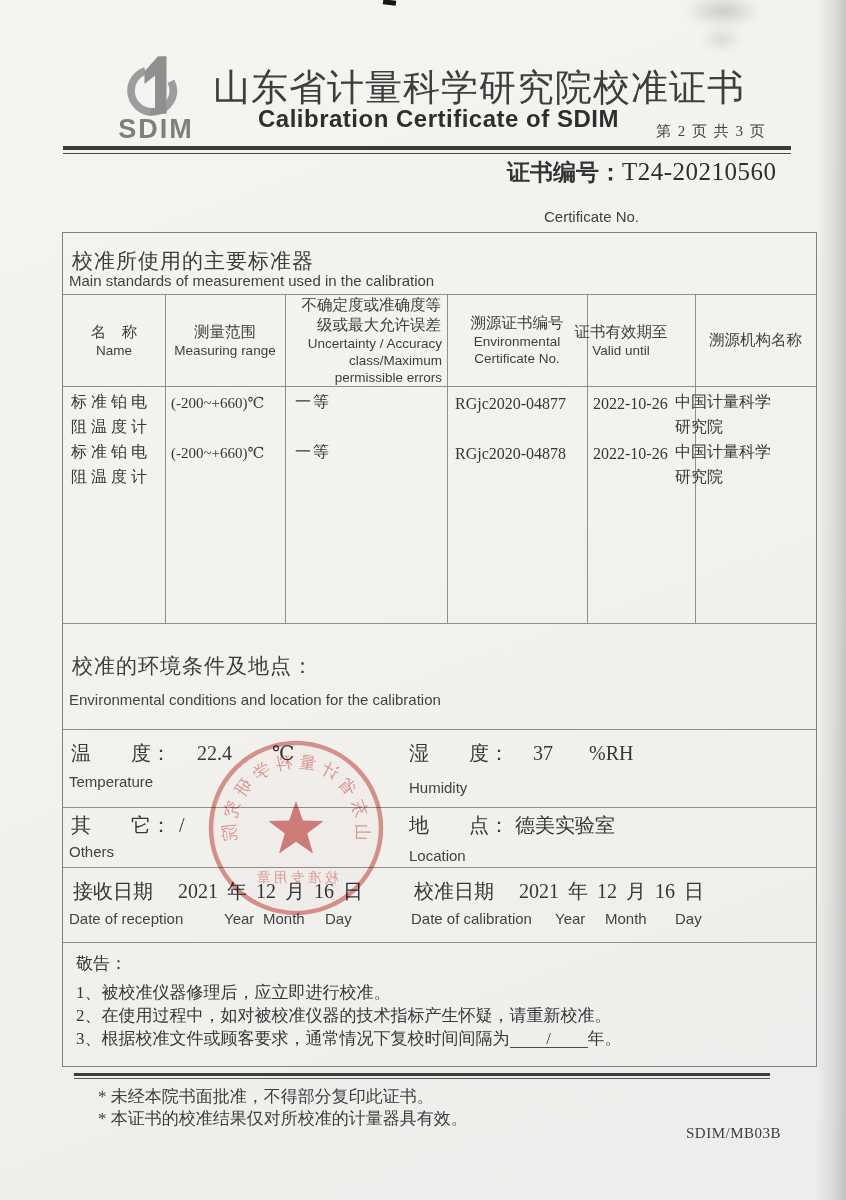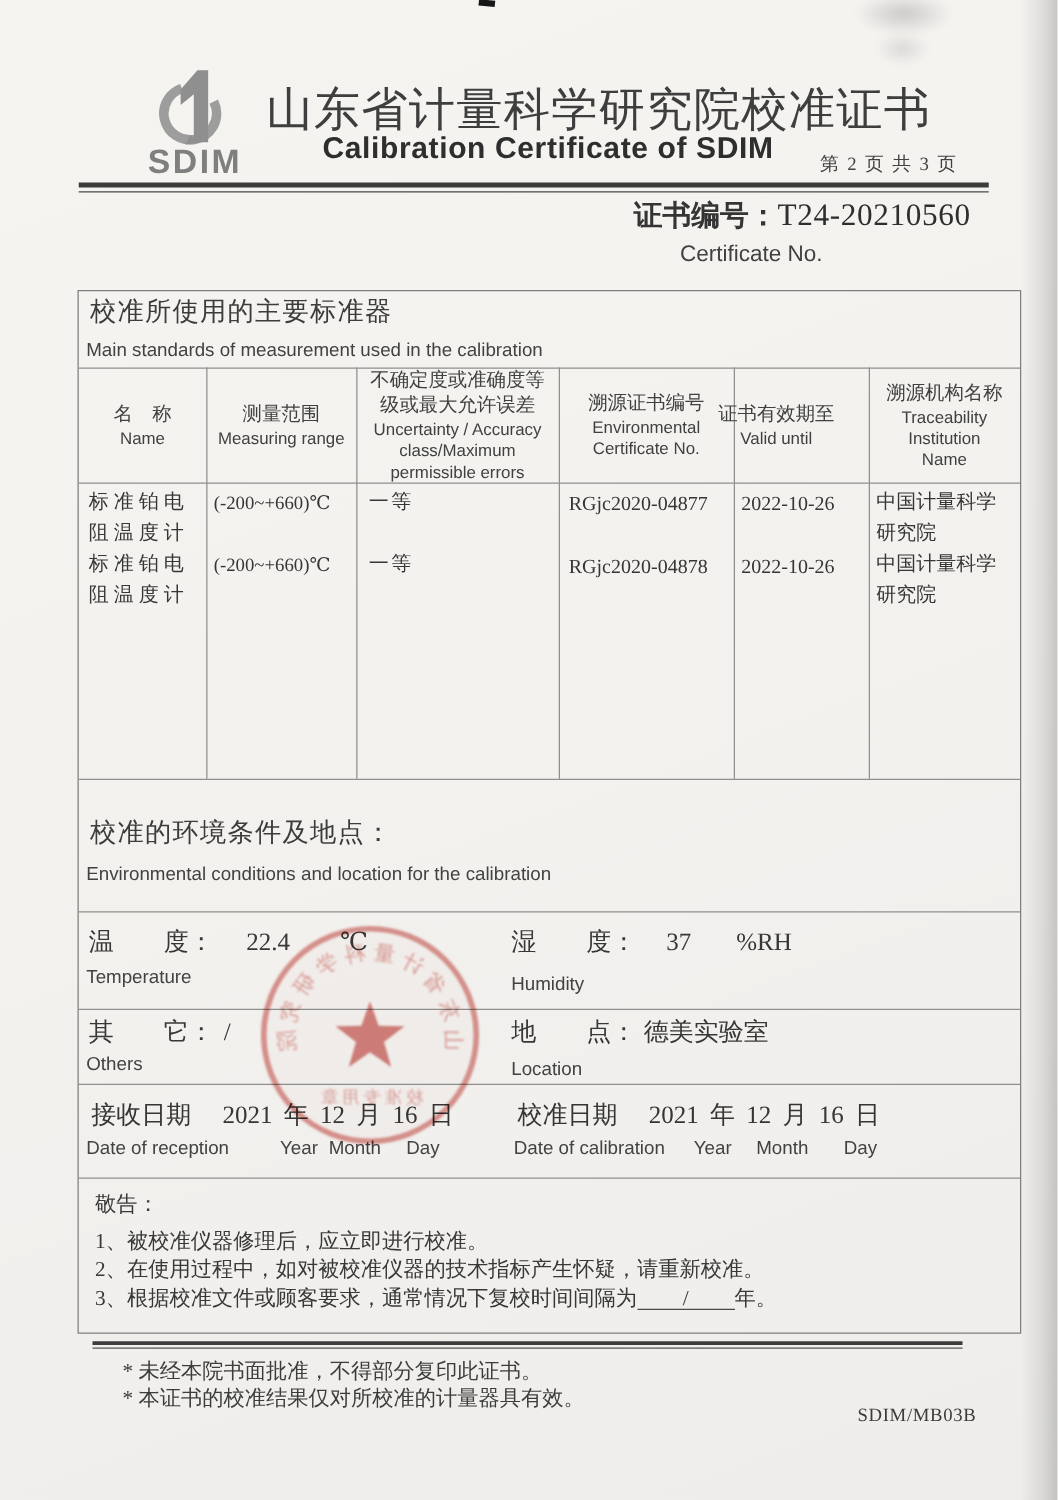--- a/index.html
+++ b/index.html
@@ -24,50 +24,50 @@
   #logo-text{font-family:"Liberation Sans","DejaVu Sans",sans-serif;font-weight:bold;
       font-size:27px;color:#7f7f7f;letter-spacing:2px;line-height:1;}
   #title-cn{left:213px;top:63px;font-size:37px;letter-spacing:1px;color:#3e3e3e;white-space:nowrap;text-align:center;}
   #title-en{left:258px;top:105px;font-size:24px;font-weight:bold;color:#2e2e2e;letter-spacing:.5px;white-space:nowrap;}
   #page-ind{left:656px;top:122px;font-size:15px;color:#414141;word-spacing:3px;white-space:nowrap;}
   #rule-top-thick{left:63px;top:146px;width:728px;height:4px;background:#3b3b3b;}
   #rule-top-thin{left:63px;top:153px;width:728px;height:1px;background:#4a4a4a;}
   #certline{left:507px;top:157px;display:flex;align-items:baseline;white-space:nowrap;}
   #cert-label{font-size:23px;font-weight:600;color:#343434;}
   #cert-value{font-size:25px;color:#2e2e2e;letter-spacing:.5px;}
-  #cert-en{left:544px;top:193px;font-size:18px;color:#414141;}
+  #cert-en{left:544px;top:208px;font-size:15px;color:#414141;}
 
   
   #box{left:62px;top:232px;width:753px;height:833px;border:1.5px solid #7f7f7f;}
   .hl{position:absolute;left:0;right:0;height:1px;background:#8f8f8f;}
   #hl1{top:61px;} #hl2{top:153px;} #hl3{top:390px;} #hl4{top:496px;}
   #hl5{top:574px;} #hl6{top:634px;} #hl7{top:709px;}
   .vl{position:absolute;top:61px;height:329px;width:1px;background:#8f8f8f;}
   #vl1{left:102px;} #vl2{left:222px;} #vl3{left:384px;} #vl4{left:524px;} #vl5{left:632px;}
 
-  #sec1-cn{left:9px;top:2px;font-size:21px;letter-spacing:1px;color:#3c3c3c;
+  #sec1-cn{left:9px;top:14px;font-size:21px;letter-spacing:1px;color:#3c3c3c;
       font-family:Liberation Serif, serif;}
   #sec1-en{left:6px;top:39px;font-size:15px;color:#424242;}
 
   .hcell{position:absolute;top:61px;height:92px;display:flex;flex-direction:column;
       justify-content:center;align-items:center;text-align:center;color:#404040;}
   .hcell .cn{font-size:15.5px;line-height:20px;}
   .hcell .en{font-family:"Liberation Sans","DejaVu Sans",sans-serif;font-size:13.5px;line-height:17px;}
   #hc1{left:0;width:102px;} #hc2{left:102px;width:120px;}
-  #hc3{left:222px;width:162px;} #hc3 .cn{width:150px;} #hc3 .en{width:152px;}
+  #hc3{left:222px;width:162px;text-align:right;} #hc3 .cn{width:150px;} #hc3 .en{width:152px;}
   #hc4{left:384px;width:140px;} #hc4 .en{width:110px;}
   #hc5{left:504px;width:108px;} #hc6{left:632px;width:121px;} #hc6 .en{width:90px;}
 
   .bcell{position:absolute;font-size:16px;line-height:25px;color:#363636;}
   #r1c1,#r2c1{left:8px;width:88px;letter-spacing:4px;}
   #r1c2,#r2c2{left:108px;font-size:15px;}
   #r1c3,#r2c3{left:232px;letter-spacing:2px;}
   #r1c4,#r2c4{left:392px;}
   #r1c5,#r2c5{left:530px;}
-  #r1c6,#r2c6{left:638px;width:110px;}
+  #r1c6,#r2c6{left:612px;width:110px;}
   #r1c1,#r1c3,#r1c6{top:156px;} #r1c2,#r1c4,#r1c5{top:158px;}
   #r2c1,#r2c3,#r2c6{top:206px;} #r2c2,#r2c4,#r2c5{top:208px;}
 
   #sec2-cn{left:9px;top:419px;font-size:21px;letter-spacing:1px;color:#3c3c3c;
       font-family:"Liberation Sans","DejaVu Sans",sans-serif;}
   #sec2-en{left:6px;top:458px;font-size:15px;color:#424242;}
 
   .envline{position:absolute;font-size:20px;color:#373737;display:flex;align-items:baseline;white-space:nowrap;}
   .envsub{position:absolute;font-size:15px;color:#424242;}
   #temp-line{left:8px;top:507px;} #temp-line .val{margin-left:26px;} #temp-line .unit{margin-left:40px;}
@@ -162,21 +162,20 @@
     <div class="hcell" id="hc4">
       <span class="cn">溯源证书编号</span>
       <span class="en">Environmental Certificate No.</span>
     </div>
     <div class="hcell" id="hc5">
       <span class="cn">证书有效期至</span>
       <span class="en">Valid until</span>
     </div>
     <div class="hcell" id="hc6">
       <span class="cn">溯源机构名称</span>
-      <span class="en">Traceability Institution Name</span>
     </div>
 
     <div class="bcell" id="r1c1">标准铂电阻温度计</div>
     <div class="bcell" id="r1c2">(-200~+660)℃</div>
     <div class="bcell" id="r1c3">一等</div>
     <div class="bcell" id="r1c4">RGjc2020-04877</div>
     <div class="bcell" id="r1c5">2022-10-26</div>
     <div class="bcell" id="r1c6">中国计量科学研究院</div>
     <div class="bcell" id="r2c1">标准铂电阻温度计</div>
     <div class="bcell" id="r2c2">(-200~+660)℃</div>

